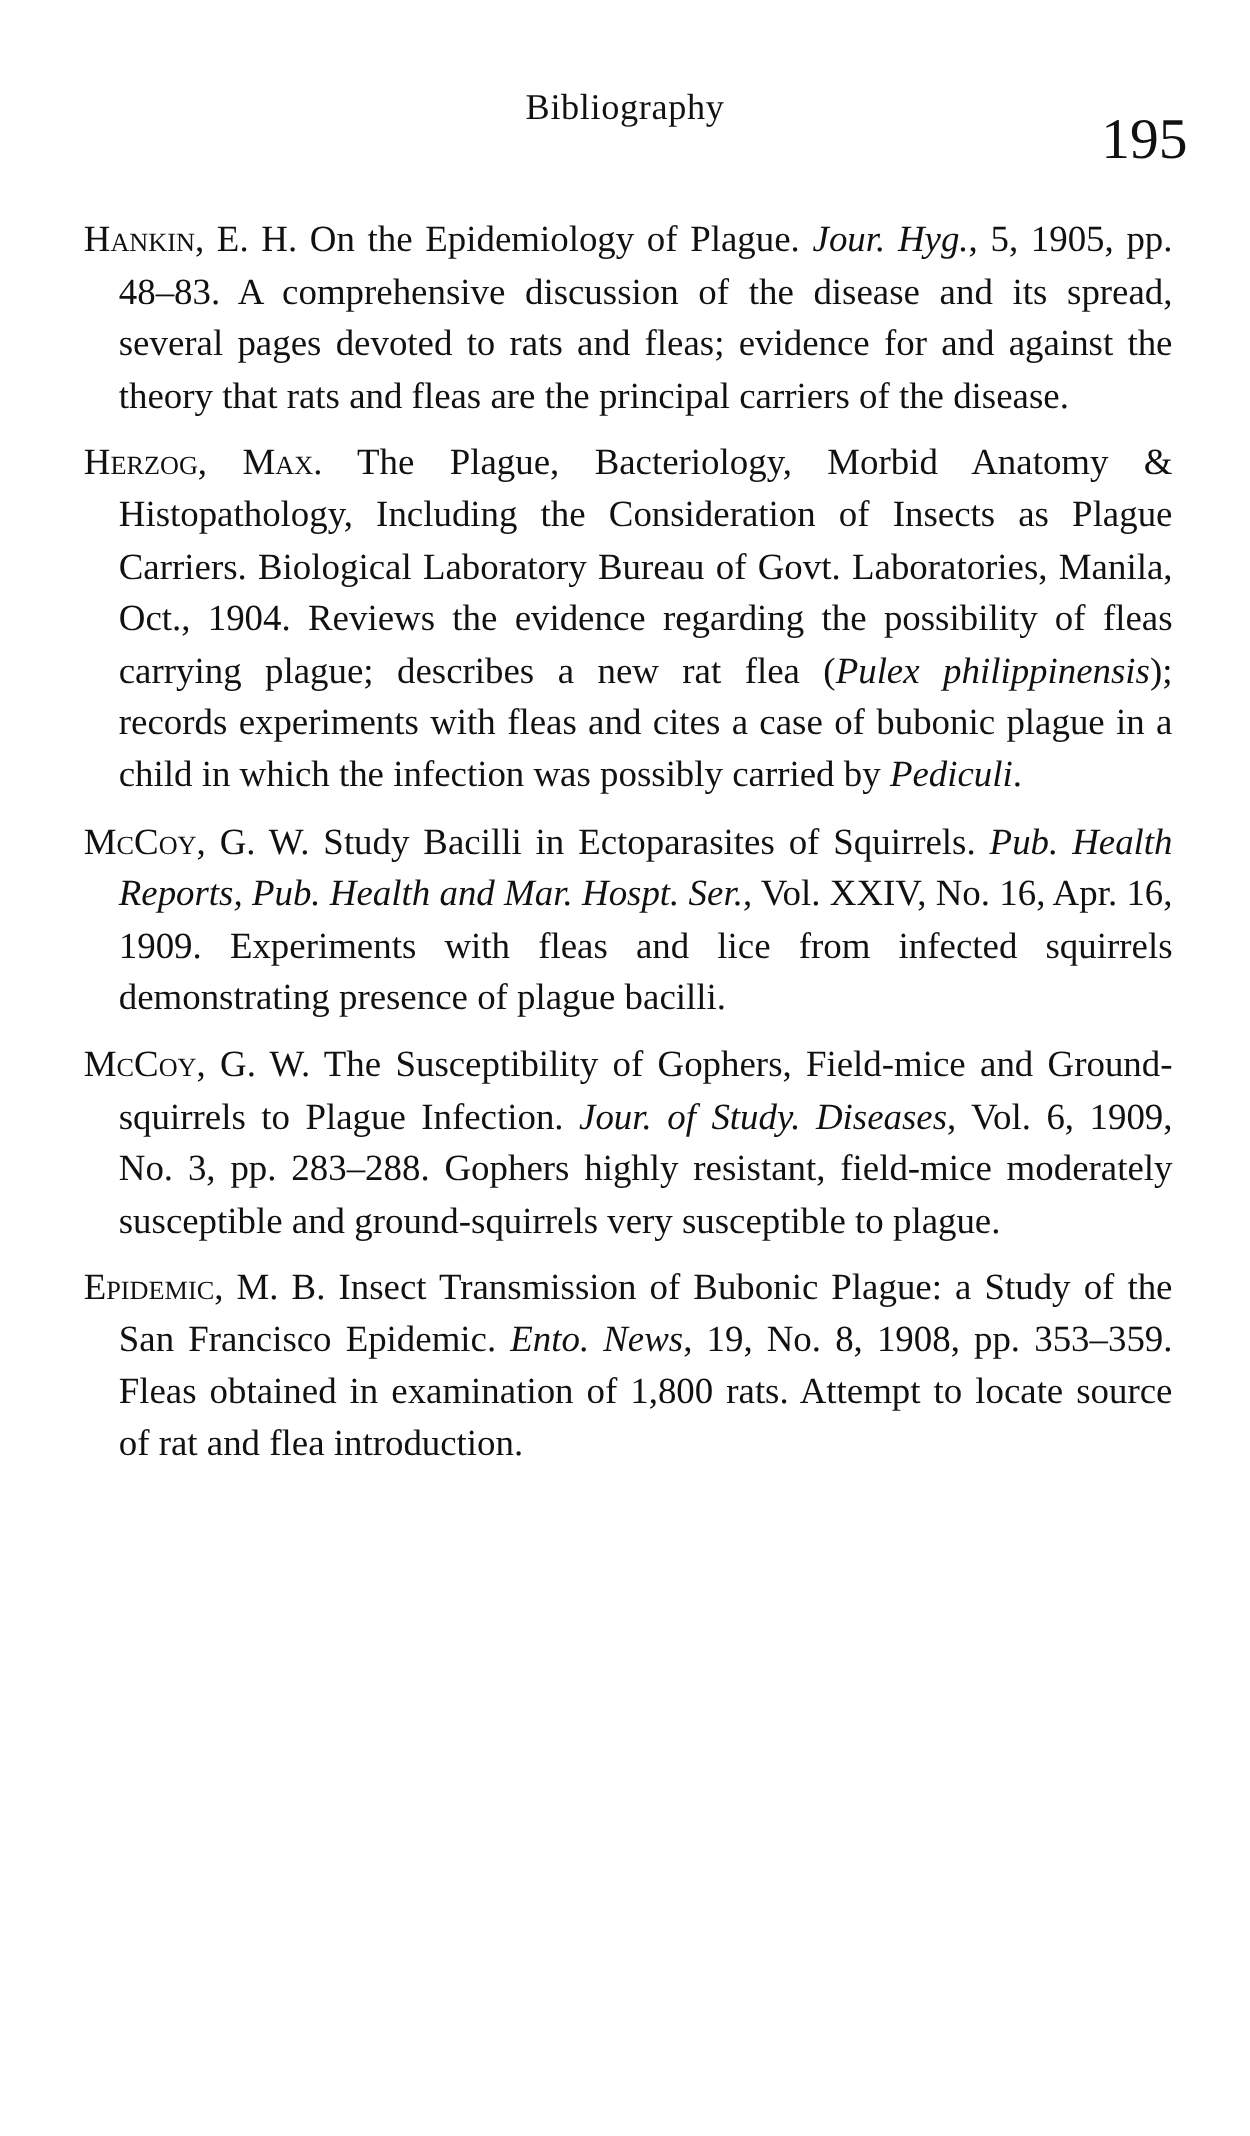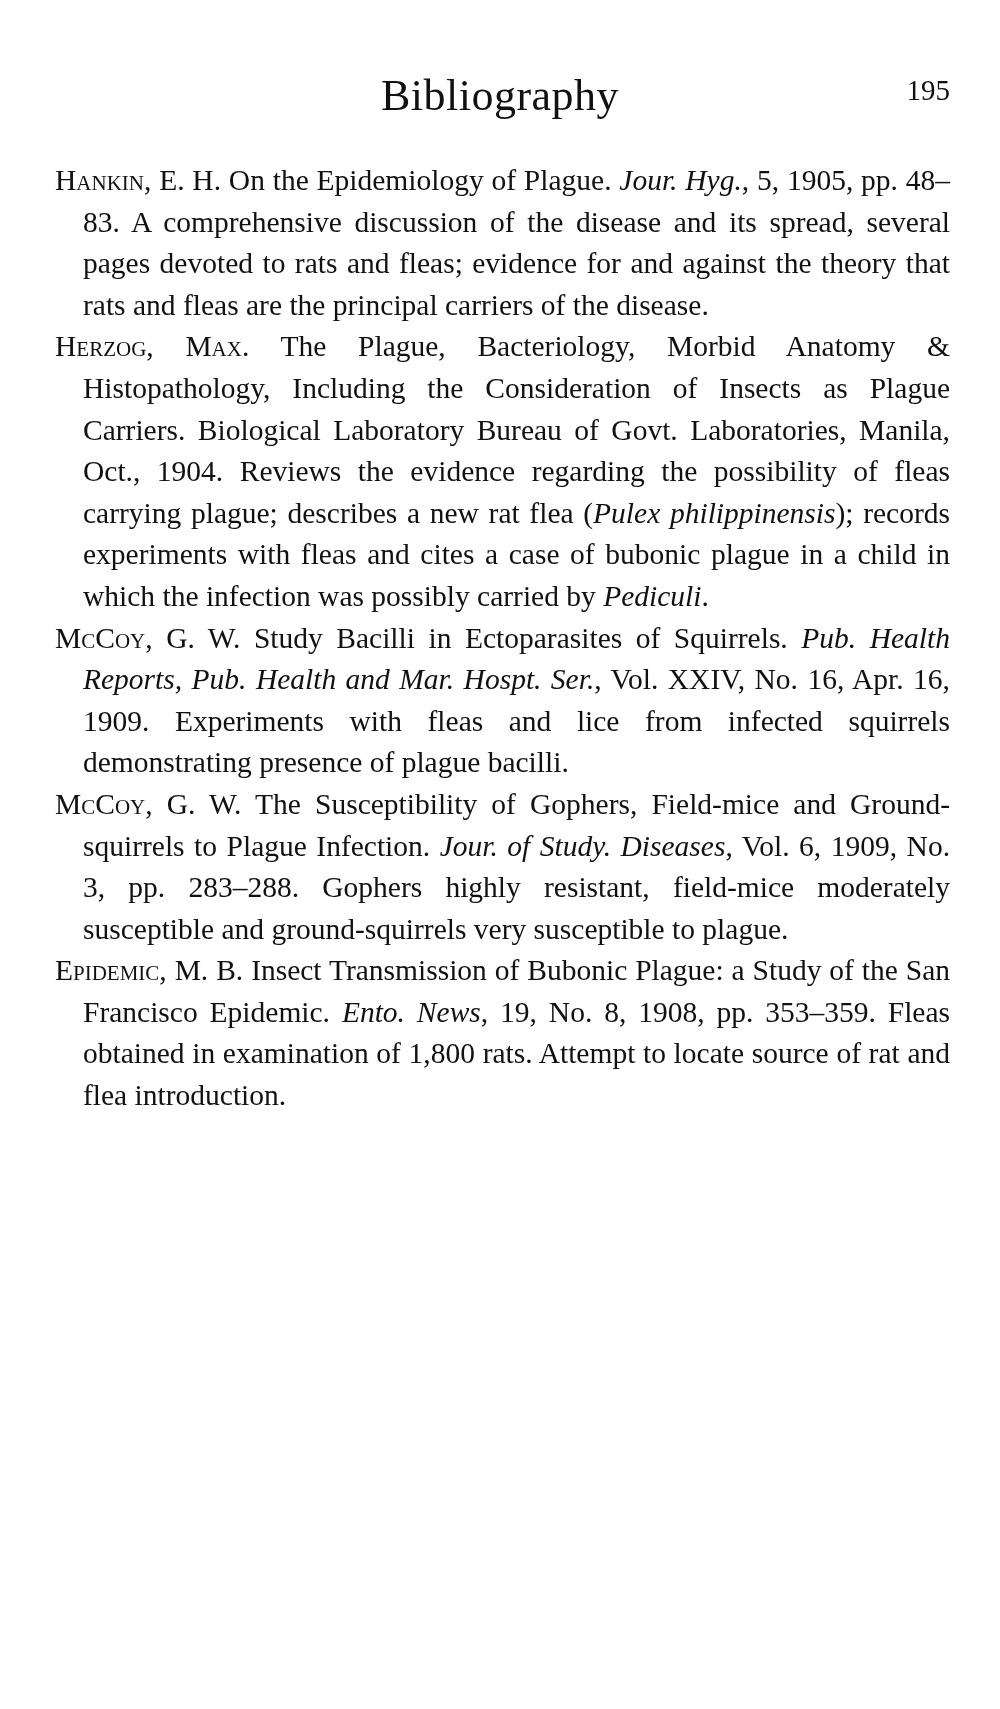--- a/index.html
+++ b/index.html
@@ -1,24 +1,24 @@
 <!DOCTYPE html>
 <html><head>
 <meta charset="utf-8">
 <style>
   html, body { margin: 0; padding: 0; background: #ffffff; }
   body { width: 1000px; height: 1709px; position: relative; overflow: hidden;
          font-family: "Liberation Serif", "DejaVu Serif", serif; color: #111; }
   .header { position: absolute; top: 70px; left: 0; width: 1000px; height: 60px; }
   .running-head { position: absolute; left: 0; width: 1000px; text-align: center;
-                  font-size: 44px; top: 0; letter-spacing: 0.5px; }
-  .folio { position: absolute; right: 50px; top: 4px; font-size: 29px; }
+                  font-size: 29px; top: 0; letter-spacing: 0.5px; }
+  .folio { position: absolute; right: 50px; top: 14px; font-size: 46px; }
   .body { position: absolute; top: 160px; left: 55px; width: 895px;
           font-size: 29.5px; line-height: 41.6px; text-align: justify; }
-  .entry { padding-left: 28px; text-indent: -28px; margin: 0; font-family: Liberation Serif, serif; }
+  .entry { padding-left: 28px; text-indent: -28px; margin: 12px; font-family: Liberation Serif, serif; }
   .cont { padding-left: 28px; margin: 0; }
   .sc { font-variant: small-caps; }
   i { font-style: italic; }
 </style>
 </head>
 <body>
 
 <div class="header">
   <div class="running-head">Bibliography</div>
   <div class="folio">195</div>

